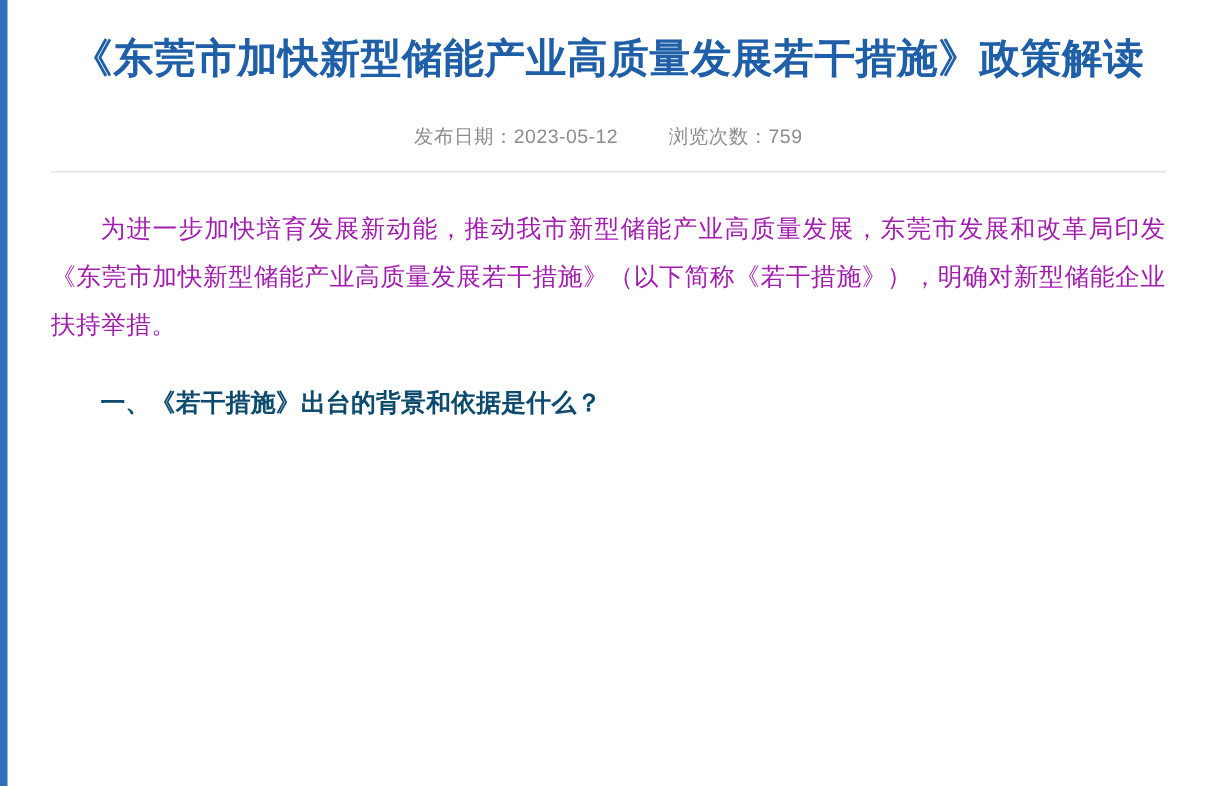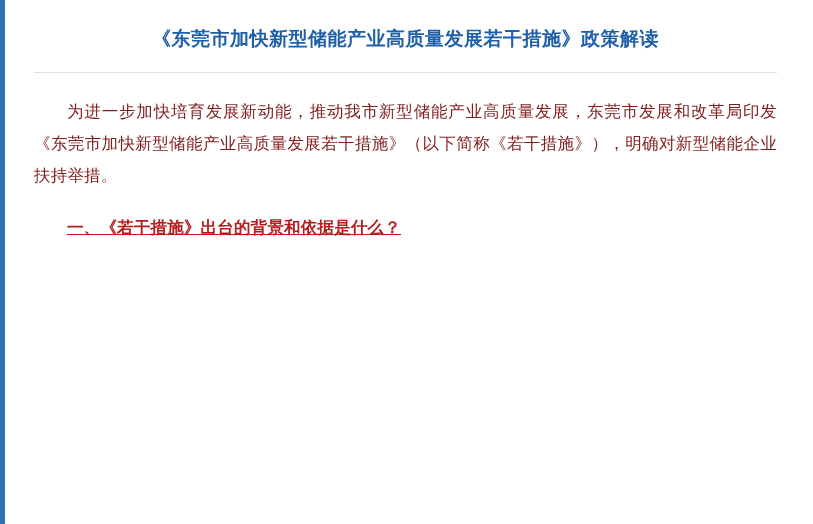--- a/index.html
+++ b/index.html
@@ -29,21 +29,21 @@
     background: #2f6fb5;
   }
   .content {
     padding: 0 36px 0 34px;
   }
   .doc-title {
     margin: 0;
     padding-top: 20px;
     text-align: center;
     color: #1e5fa8;
-    font-size: 19px;
+    font-size: 27px;
     font-weight: bold;
     line-height: 38px;
     letter-spacing: 0.5px;
   }
   .meta {
     margin-top: 24px;
     text-align: center;
     color: #8d8d8d;
     font-size: 13px;
     letter-spacing: 0.3px;
@@ -59,46 +59,50 @@
     margin: 14px auto 0 auto;
     width: 100%;
     height: 1px;
     background: #e2e2e2;
   }
   .body-text {
     margin: 0;
     padding-top: 22px;
     font-size: 16.5px;
     line-height: 32px;
-    color: #7f1d1d;
+    color: #a21caf;
     text-align: justify;
     text-indent: 2em;
     letter-spacing: 0.2px;
   }
   .body-text.section-heading {
     font-weight: bold;
-    color: #b91c1c;
+    color: #0c4a6e;
     padding-top: 20px;
-    text-decoration: underline;
   }
   .body-text.tight {
     padding-top: 16px;
   }
 </style>
 </head>
 <body>
 
 <div class="page">
 
   <div class="left-rule"></div>
 
   <div class="content">
 
     <h1 class="doc-title">《东莞市加快新型储能产业高质量发展若干措施》政策解读</h1>
 
+    <div class="meta">
+      <span>发布日期：2023-05-12</span>
+      <span class="gap"></span>
+      <span>浏览次数：759</span>
+    </div>
 
     <div class="divider"></div>
 
     <p class="body-text">为进一步加快培育发展新动能，推动我市新型储能产业高质量发展，东莞市发展和改革局印发《东莞市加快新型储能产业高质量发展若干措施》（以下简称《若干措施》），明确对新型储能企业扶持举措。</p>
 
     <p class="body-text section-heading">一、《若干措施》出台的背景和依据是什么？</p>
 
 
 
   </div>

